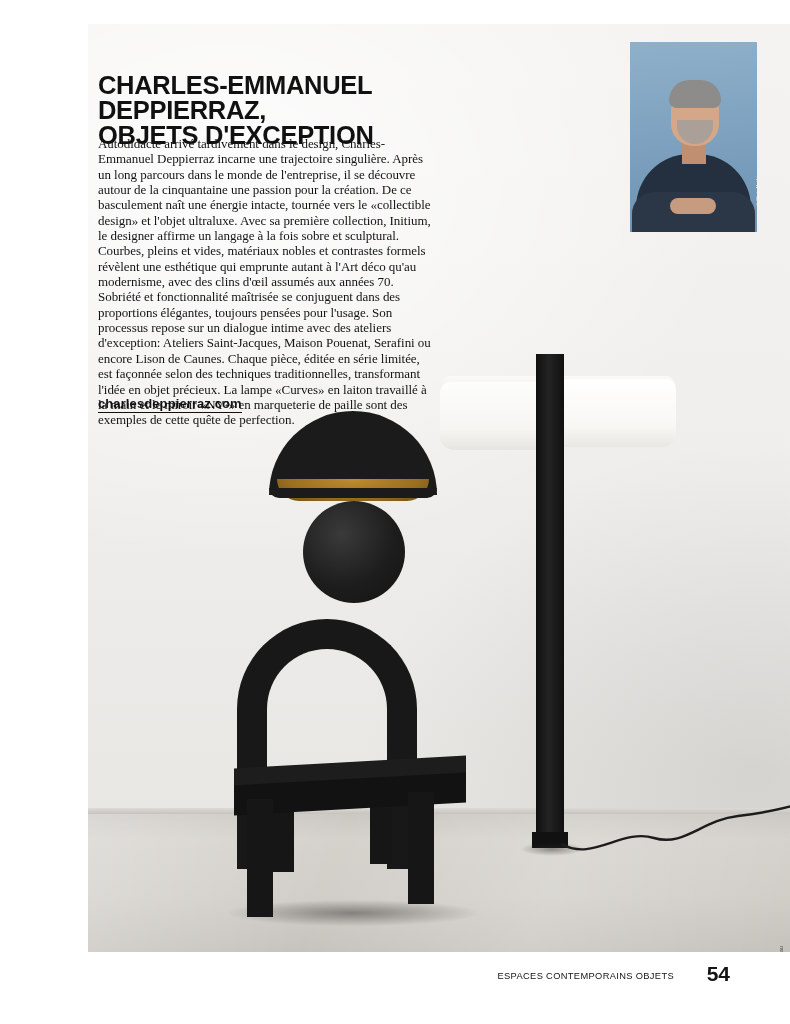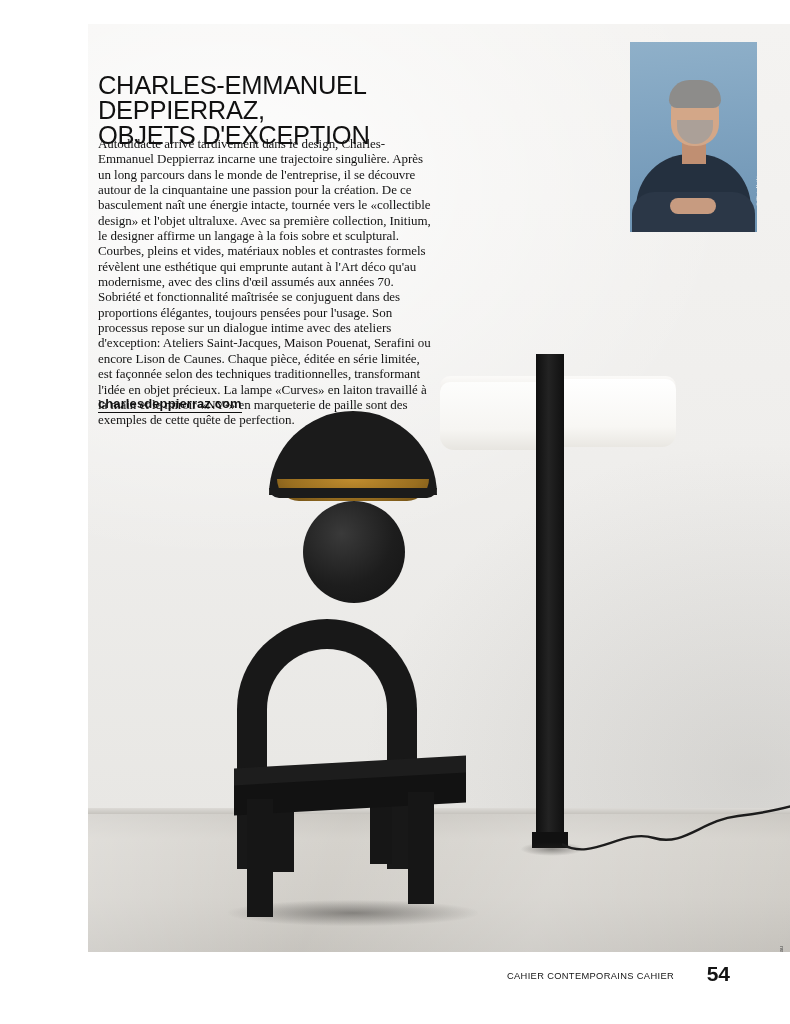--- a/index.html
+++ b/index.html
@@ -292,21 +292,21 @@
     white-space: nowrap;
   }
 
   
   .headline {
     position: absolute;
     left: 98px;
     top: 56px;
     width: 330px;
     font-family: "Liberation Sans", sans-serif;
-    font-weight: normal;
+    font-weight: bold;
     font-size: 25.5px;
     line-height: 25px;
     letter-spacing: -0.3px;
     color: #111111;
     text-transform: uppercase;
   }
   .headline .l { display: block; white-space: nowrap; }
 
   .body-copy {
     position: absolute;
@@ -421,17 +421,17 @@
     <span class="l">OBJETS D'EXCEPTION</span>
   </h1>
 
   <div class="body-copy">Autodidacte arrivé tardivement dans le design, Charles-Emmanuel Deppierraz incarne une trajectoire singulière. Après un long parcours dans le monde de l'entreprise, il se découvre autour de la cinquantaine une passion pour la création. De ce basculement naît une énergie intacte, tournée vers le «collectible design» et l'objet ultraluxe. Avec sa première collection, Initium, le designer affirme un langage à la fois sobre et sculptural. Courbes, pleins et vides, matériaux nobles et contrastes formels révèlent une esthétique qui emprunte autant à l'Art déco qu'au modernisme, avec des clins d'œil assumés aux années 70. Sobriété et fonctionnalité maîtrisée se conjuguent dans des proportions élégantes, toujours pensées pour l'usage. Son processus repose sur un dialogue intime avec des ateliers d'exception: Ateliers Saint-Jacques, Maison Pouenat, Serafini ou encore Lison de Caunes. Chaque pièce, éditée en série limitée, est façonnée selon des techniques traditionnelles, transformant l'idée en objet précieux. La lampe «Curves» en laiton travaillé à la main et le miroir «NY²» en marqueterie de paille sont des exemples de cette quête de perfection.</div>
 
   <div class="weburl">
     <span class="ul">charlesdeppierraz.com</span>
   </div>
 
   <div class="footer">
-    <div class="footer-text">CAHIER CONTEMPORAINS  CAHIER</div>
+    <div class="footer-text">ESPACES CONTEMPORAINS  OBJETS</div>
     <div class="footer-page">54</div>
   </div>
 
 </div>
 
 </body></html>

